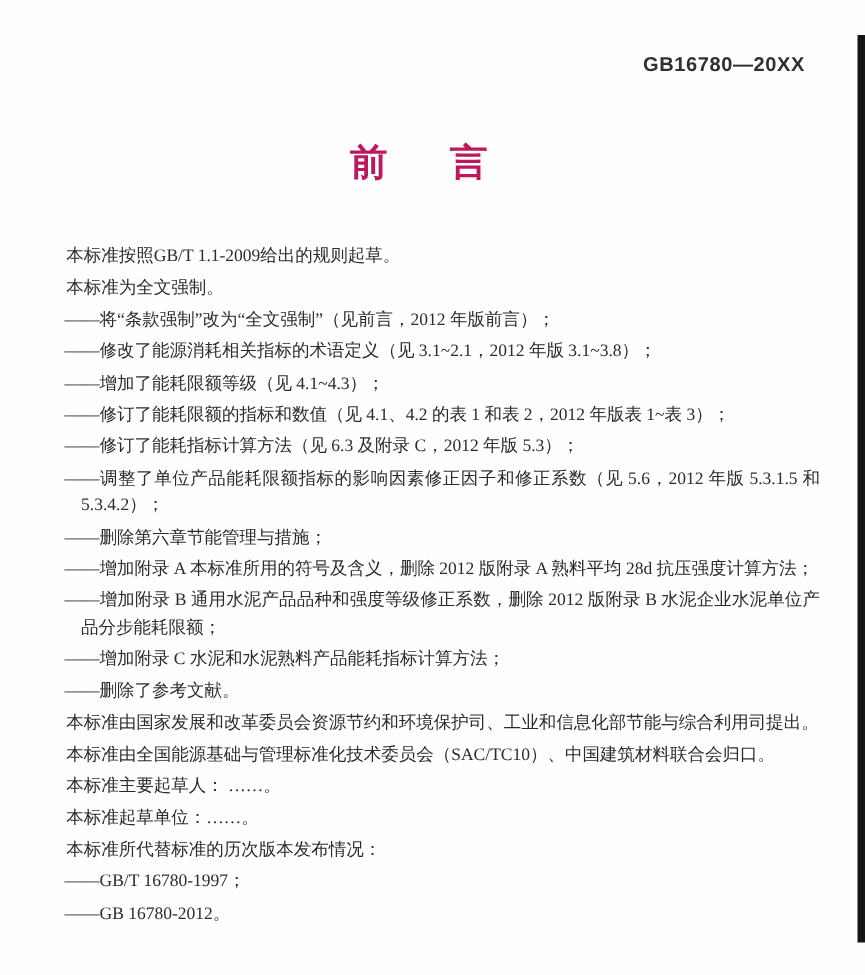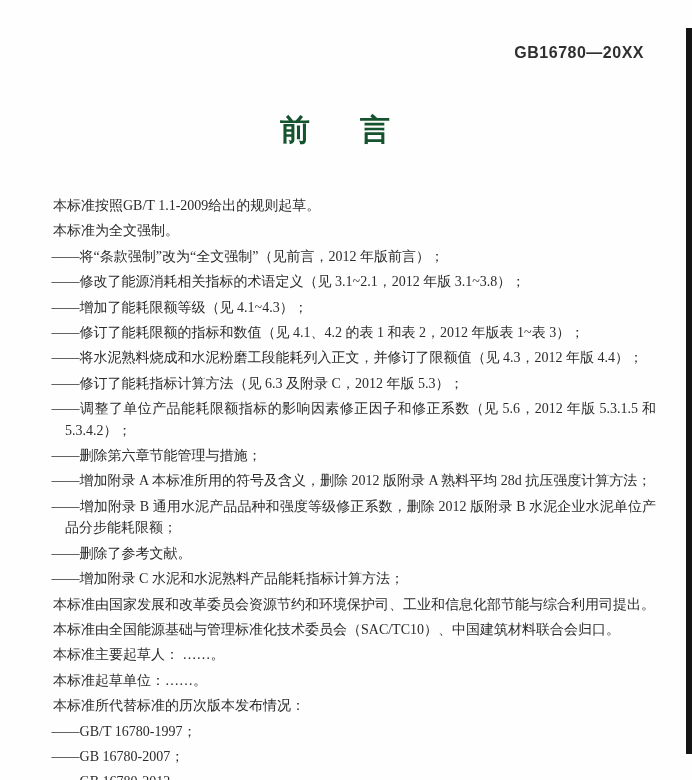--- a/index.html
+++ b/index.html
@@ -29,21 +29,21 @@
   .doc-title{
     position:absolute;
     top:110px;left:0;
     width:680px;
     margin:0;
     text-align:center;
     font-family:"Liberation Sans","DejaVu Sans",sans-serif;
     font-size:30px;
     font-weight:bold;
     letter-spacing:10px;
-    color:#14532d;
+    color:#be185d;
   }
   .content{
     position:absolute;
     top:191px;left:21px;
     width:639px;
     font-size:14px;
     line-height:21.4px;
     text-align:justify;
   }
   .content p{margin:4px;padding:0;}
@@ -64,31 +64,29 @@
 
   <h1 class="doc-title">前　言</h1>
 
   <div class="content">
     <p class="para">本标准按照GB/T 1.1-2009给出的规则起草。</p>
     <p class="para">本标准为全文强制。</p>
     <p class="dash">——将“条款强制”改为“全文强制”（见前言，2012 年版前言）；</p>
     <p class="dash">——修改了能源消耗相关指标的术语定义（见 3.1~2.1，2012 年版 3.1~3.8）；</p>
     <p class="dash">——增加了能耗限额等级（见 4.1~4.3）；</p>
     <p class="dash">——修订了能耗限额的指标和数值（见 4.1、4.2 的表 1 和表 2，2012 年版表 1~表 3）；</p>
-    <p class="dash">——将水泥熟料烧成和水泥粉磨工段能耗列入正文，并修订了限额值（见 4.3，2012 年版 4.4）；</p>
     <p class="dash">——修订了能耗指标计算方法（见 6.3 及附录 C，2012 年版 5.3）；</p>
     <p class="dash">——调整了单位产品能耗限额指标的影响因素修正因子和修正系数（见 5.6，2012 年版 5.3.1.5 和 5.3.4.2）；</p>
     <p class="dash">——删除第六章节能管理与措施；</p>
     <p class="dash">——增加附录 A 本标准所用的符号及含义，删除 2012 版附录 A 熟料平均 28d 抗压强度计算方法；</p>
     <p class="dash">——增加附录 B 通用水泥产品品种和强度等级修正系数，删除 2012 版附录 B 水泥企业水泥单位产品分步能耗限额；</p>
+    <p class="dash">——增加附录 C 水泥和水泥熟料产品能耗指标计算方法；</p>
     <p class="dash">——删除了参考文献。</p>
-    <p class="dash">——增加附录 C 水泥和水泥熟料产品能耗指标计算方法；</p>
     <p class="para">本标准由国家发展和改革委员会资源节约和环境保护司、工业和信息化部节能与综合利用司提出。</p>
     <p class="para">本标准由全国能源基础与管理标准化技术委员会（SAC/TC10）、中国建筑材料联合会归口。</p>
     <p class="para">本标准主要起草人： ……。</p>
     <p class="para">本标准起草单位：……。</p>
     <p class="para">本标准所代替标准的历次版本发布情况：</p>
     <p class="dash">——GB/T 16780-1997；</p>
-    <p class="dash">——GB 16780-2007；</p>
     <p class="dash">——GB 16780-2012。</p>
   </div>
 
 </div>
 
 </body></html>

